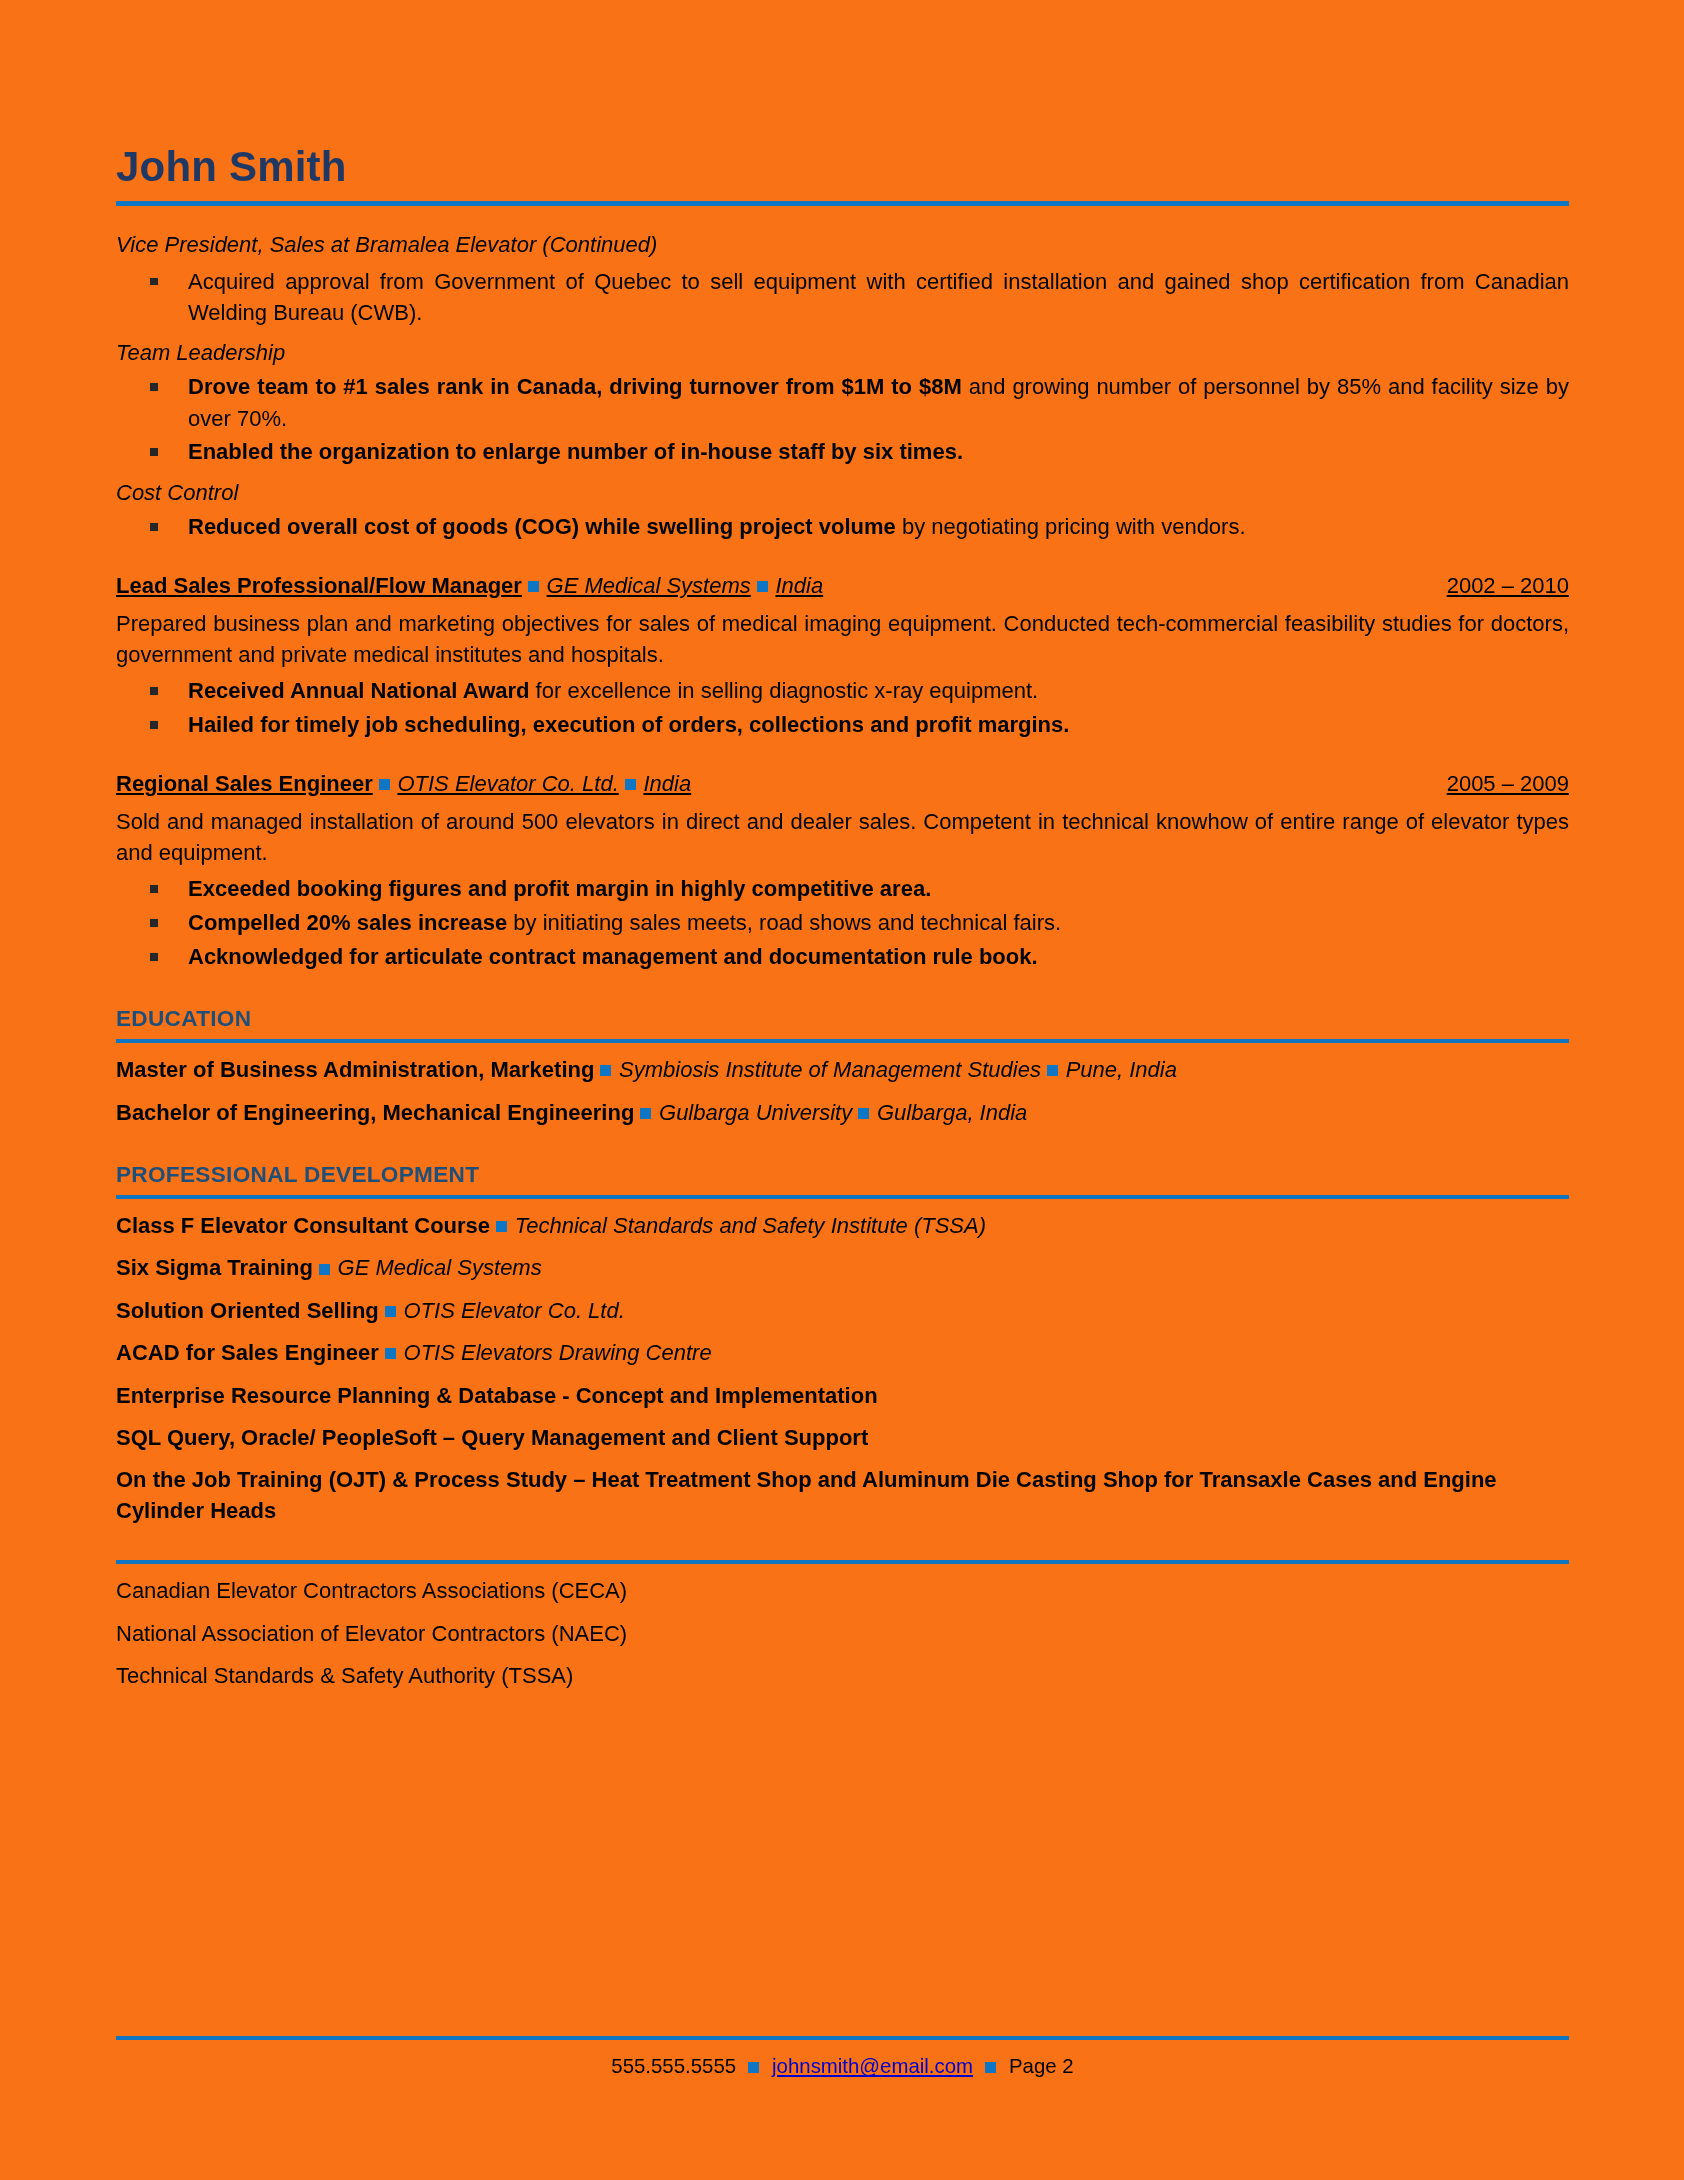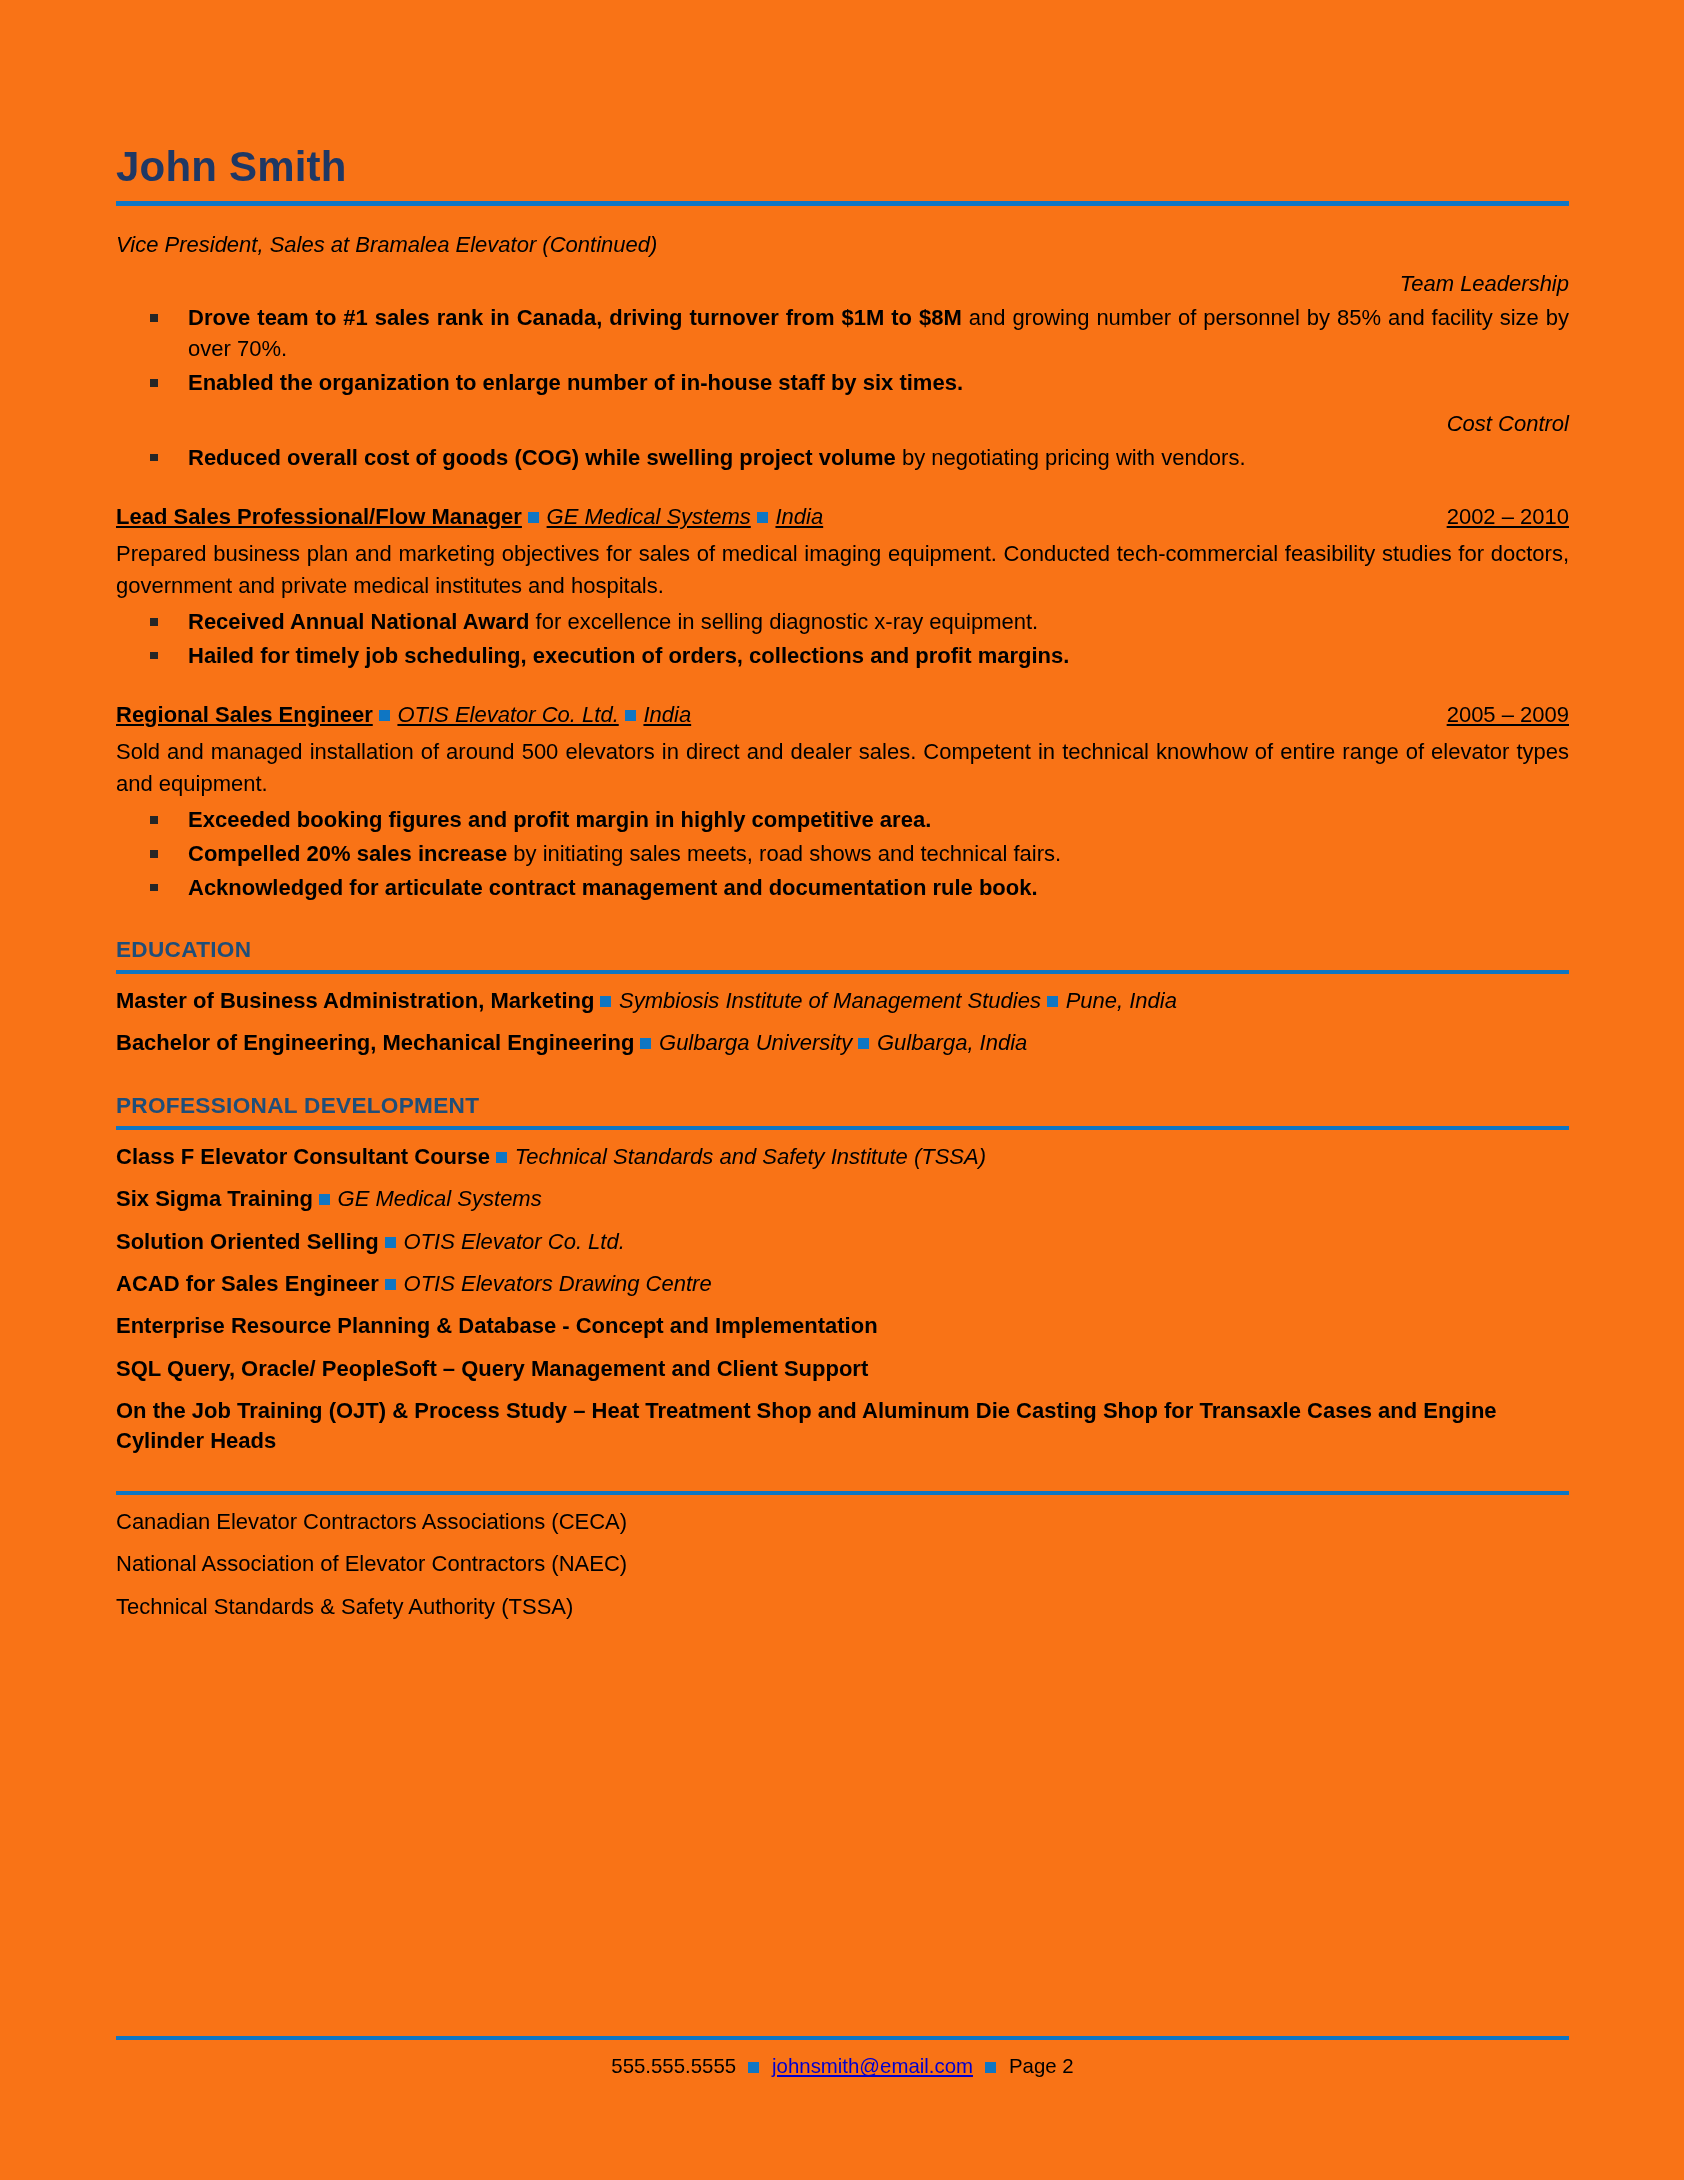--- a/index.html
+++ b/index.html
@@ -55,21 +55,20 @@
     font-size: 22px;
     line-height: 1.42;
     text-align: justify;
     margin: 6.8px 0 5.1px 0;
   }
   .sub-head {
     font-style: italic;
     font-size: 22px;
     line-height: 1.35;
     margin: 10.2px 0 3.4px 0;
-    text-align: right;
   }
 
   
   ul.bullets {
     list-style: none;
     margin: 1.7px 0 1.7px 0;
     padding: 0;
   }
   ul.bullets > li {
     position: relative;
@@ -177,20 +176,23 @@
 <body>
 
 <div class="page">
   <div class="content">
 
     <div class="name-heading">John Smith</div>
     <div class="rule-accent"></div>
 
     <div class="subtitle-italic">Vice President, Sales at Bramalea Elevator (Continued)</div>
 
+    <ul class="bullets" id="cont-bullets">
+        <li><span class="sq-bullet"></span><span>Acquired approval from Government of Quebec to sell equipment with certified installation and gained shop certification from Canadian Welding Bureau (CWB).</span></li>
+      </ul>
 
     <div id="cont-subsections">
         <div class="sub-head">Team Leadership</div>
         <ul class="bullets">
           <li><span class="sq-bullet"></span><span class="b">Drove team to #1 sales rank in Canada, driving turnover from $1M to $8M</span><span> and growing number of personnel by 85% and facility size by over 70%.</span></li>
           <li><span class="sq-bullet"></span><span class="b">Enabled the organization to enlarge number of in-house staff by six times.</span></li>
         </ul>
         <div class="sub-head">Cost Control</div>
         <ul class="bullets">
           <li><span class="sq-bullet"></span><span class="b">Reduced overall cost of goods (COG) while swelling project volume</span><span> by negotiating pricing with vendors.</span></li>

